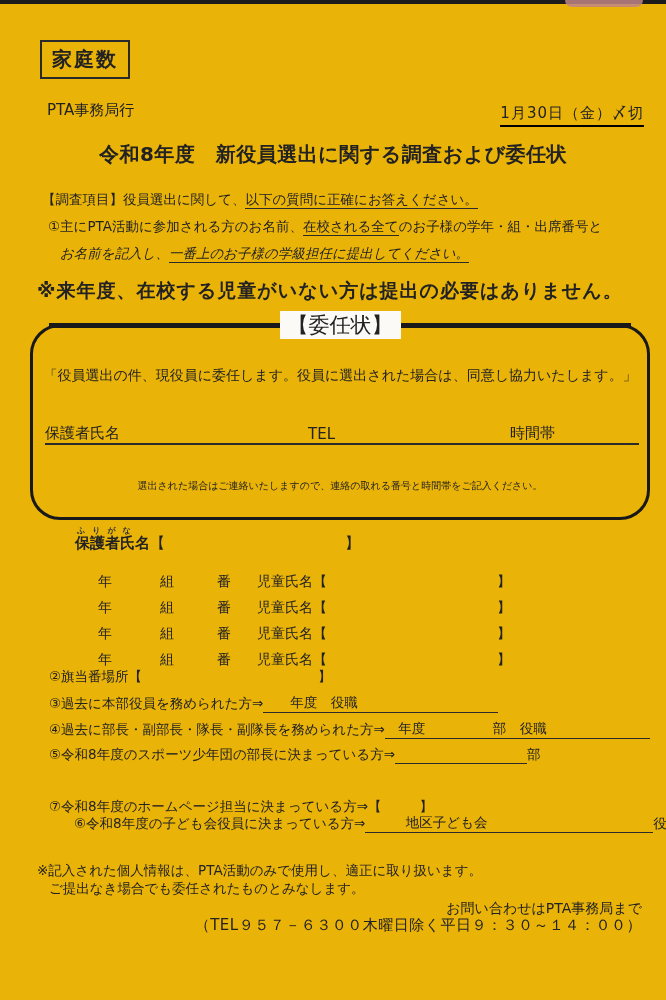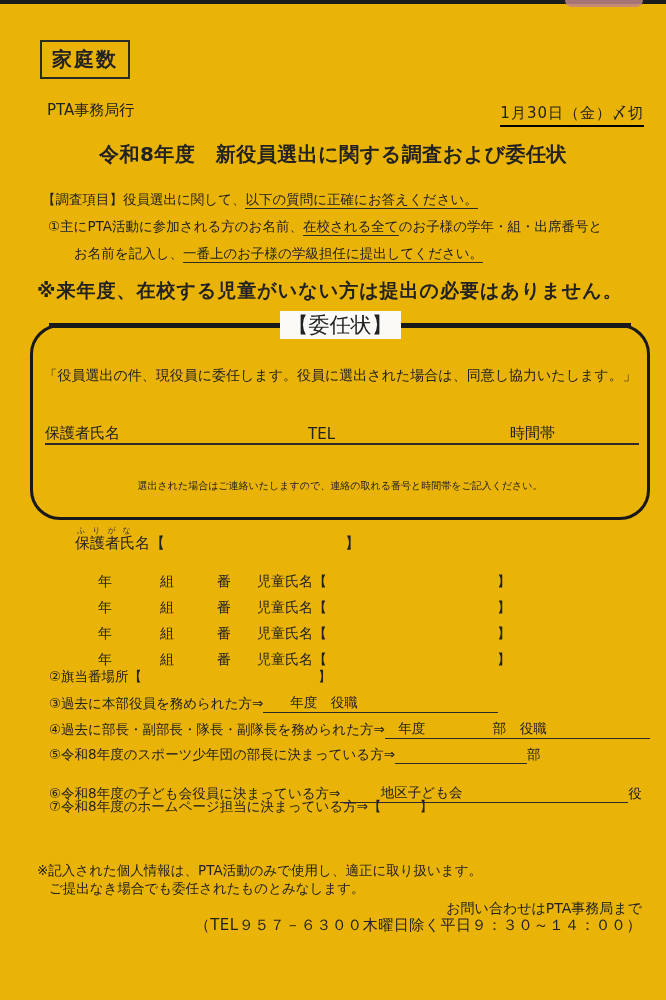--- a/index.html
+++ b/index.html
@@ -30,21 +30,21 @@
     border-bottom:2px solid #000000; padding-bottom:2px;
   }
   .main-title {
     left:0; right:0; top:141px; text-align:center;
     font-size:20px; font-weight:bold; letter-spacing:0.5px;
   }
 
   
   .survey { left:42px; top:186px; width:600px; font-size:13.5px; line-height:27px; }
   .survey .l2 { margin-left:6px; }
-  .survey .l3 { margin-left:32px; }
+  .survey .l3 { margin-left:18px;font-style:italic; }
   .u { border-bottom:1.5px solid #2b2b2b; padding-bottom:1px; }
   .notice {
     left:37px; top:278px; font-size:19px; font-weight:bold;
     letter-spacing:1px; white-space:nowrap;
   }
 
   
   .proxy-box {
     left:30px; top:324px; width:614px; height:190px;
     border:3px solid #191919; border-radius:30px;
@@ -69,42 +69,42 @@
     font-size:15px; white-space:nowrap;
   }
   .pf-sp1 { width:188px; } .pf-sp2 { width:175px; }
   .proxy-note {
     position:absolute; top:152px; left:0; right:0;
     text-align:center; font-size:10px; white-space:nowrap;
   }
 
   
   .guardian-line { left:75px; top:534px; font-size:15px; display:flex; align-items:flex-end; }
-  .guardian-wrap { position:relative; display:inline-block; }
+  .guardian-wrap { position:relative; display:inline-block;font-weight:bold; }
   .furigana {
     position:absolute; top:-9px; left:2px;
     font-size:8px; letter-spacing:7px; white-space:nowrap; color:#333;
   }
   .bracket-sp-guardian { display:inline-block; width:180px; }
   .child-rows { left:98px; top:565px; font-size:14px; }
   .child-row { display:flex; align-items:flex-end; height:26px; white-space:nowrap; }
   .sp-a { display:inline-block; width:48px; }
   .sp-b { display:inline-block; width:43px; }
   .sp-c { display:inline-block; width:26px; }
   .bracket-sp-child { display:inline-block; width:170px; }
 
   
   .q {
     position:absolute; left:49px; right:16px;
     display:flex; align-items:flex-end;
     font-size:13.5px; line-height:20px; white-space:nowrap;
   }
   .q .uline { border-bottom:1.5px solid #2b2b2b; }
   .q2 { top:666px; } .q3 { top:692px; } .q4 { top:718px; }
-  .q5 { top:744px; } .q6 { top:782px; } .q7 { top:796px; }
+  .q5 { top:744px; } .q6 { top:812px;margin-left:25px; } .q7 { top:796px; }
   .q2-sp { display:inline-block; width:176px; }
   .q3-line { min-width:235px; }
   .q4-line { flex:1; }
   .q5-line { display:inline-block; width:132px; }
   .q6-line { min-width:288px; }
   .q7-sp { display:inline-block; width:38px; }
 
   
   .privacy { left:37px; top:862px; font-size:13.5px; line-height:17.5px; }
   .privacy .l2 { margin-left:12px; }

